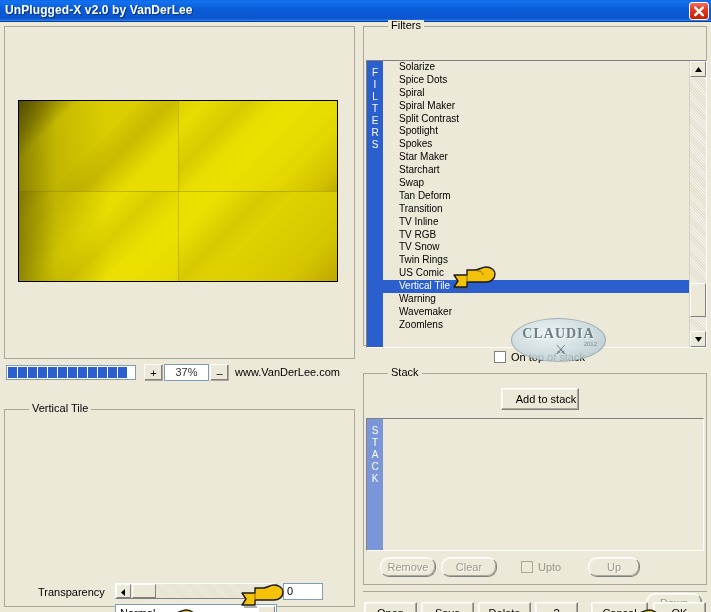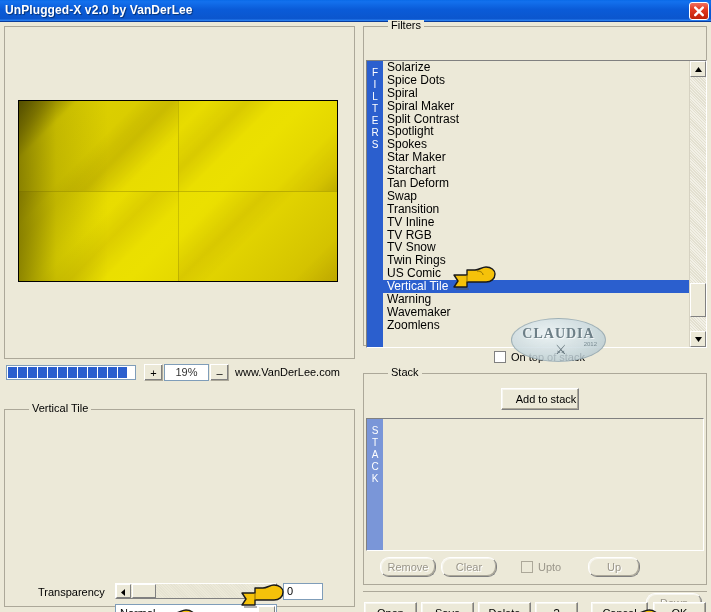--- a/index.html
+++ b/index.html
@@ -267,22 +267,22 @@
   .vstrip span { display:block; }
   .vstrip-stack { background: #7a96d8; }
   .list-inner {
     position: absolute; left: 16px; top: 0; right: 17px; bottom: 0;
     background: #ece9d8;
     overflow: hidden;
   }
   .list-item {
     height: 12.9px;
     line-height: 12.9px;
-    font-size: 12px;
-    padding-left: 4px;
+    font-size: 10px;
+    padding-left: 16px;
     white-space: nowrap;
     cursor: default;
   }
   .list-item.selected {
     background: #2b5fce;
     color: #ffffff;
   }
   .scrollbar {
     position: absolute; right: 0; top: 0;
     width: 17px; height: 100%;
@@ -443,21 +443,21 @@
         <div class="pb-block"></div>
         <div class="pb-block"></div>
         <div class="pb-block"></div>
         <div class="pb-block"></div>
         <div class="pb-block"></div>
         <div class="pb-block"></div>
         <div class="pb-block"></div>
         <div class="pb-block"></div>
       </div>
     <button class="zbtn zbtn-plus">+</button>
-    <div class="zoomval">19%</div>
+    <div class="zoomval">37%</div>
     <button class="zbtn zbtn-minus">–</button>
     <div class="weblink">www.VanDerLee.com</div>
   </div>
 
   <div class="groupbox param-gb">
     <div class="gb-title">Vertical Tile</div>
   </div>
 
   <div class="transp-label">Transparency</div>
   <div class="transp-slider">
@@ -495,22 +495,22 @@
     <div class="list-inner" id="filters-items">
         <div class="list-item">Solarize</div>
         <div class="list-item">Spice Dots</div>
         <div class="list-item">Spiral</div>
         <div class="list-item">Spiral Maker</div>
         <div class="list-item">Split Contrast</div>
         <div class="list-item">Spotlight</div>
         <div class="list-item">Spokes</div>
         <div class="list-item">Star Maker</div>
         <div class="list-item">Starchart</div>
+        <div class="list-item">Swap</div>
         <div class="list-item">Tan Deform</div>
-        <div class="list-item">Swap</div>
         <div class="list-item">Transition</div>
         <div class="list-item">TV Inline</div>
         <div class="list-item">TV RGB</div>
         <div class="list-item">TV Snow</div>
         <div class="list-item">Twin Rings</div>
         <div class="list-item">US Comic</div>
         <div class="list-item selected">Vertical Tile</div>
         <div class="list-item">Warning</div>
         <div class="list-item">Wavemaker</div>
         <div class="list-item">Zoomlens</div>

